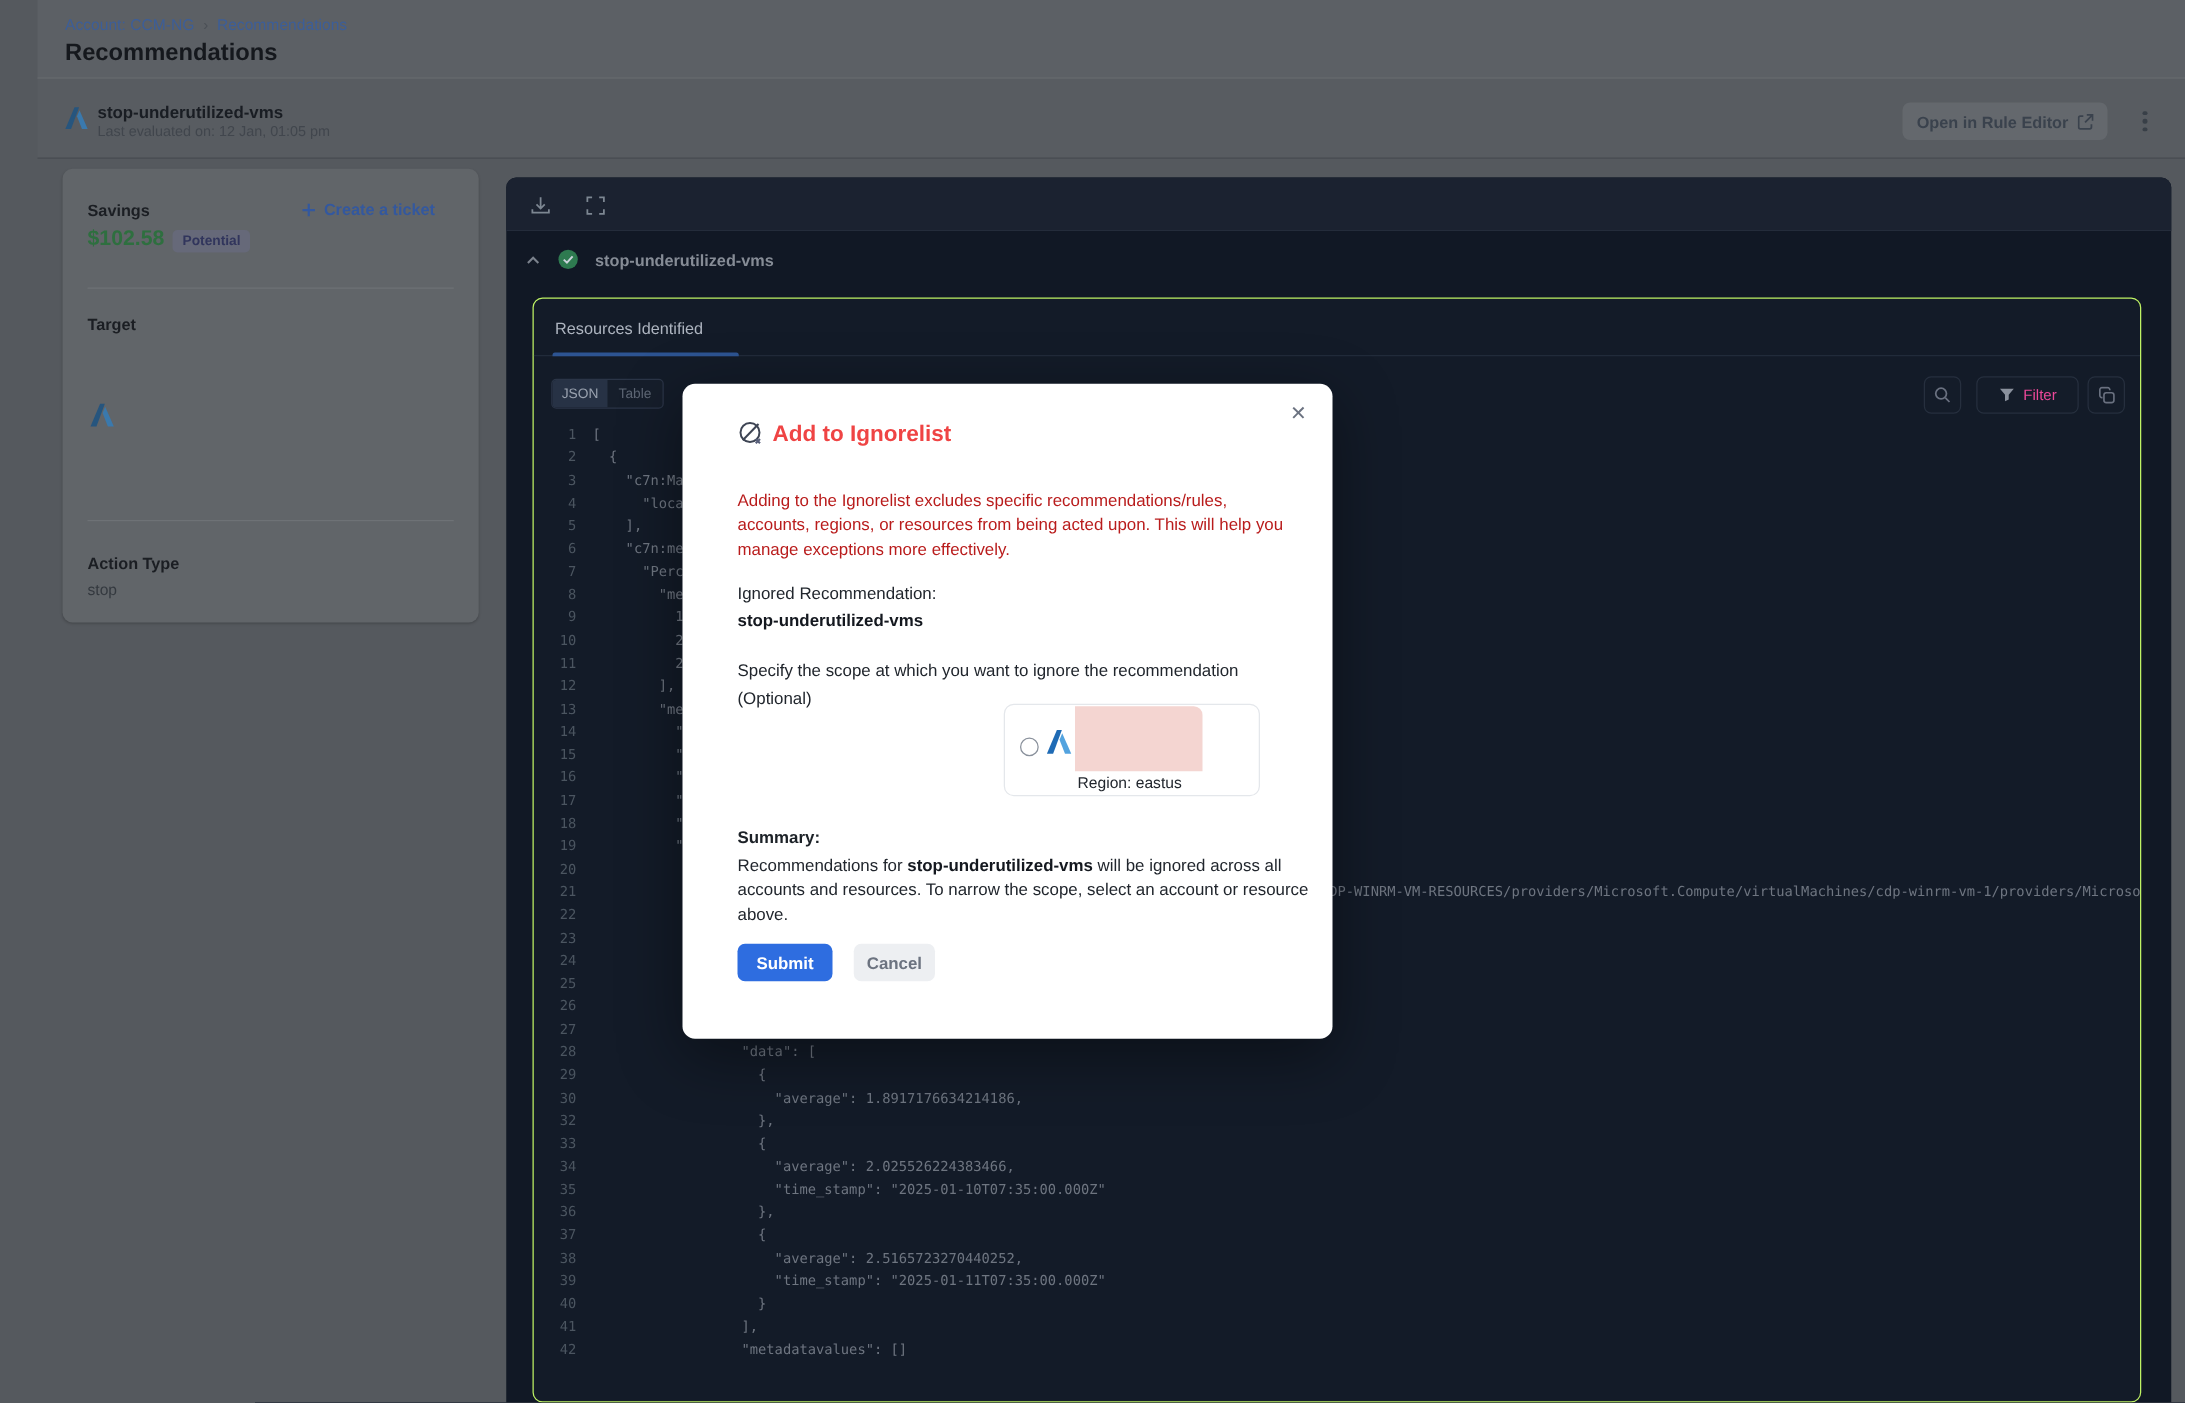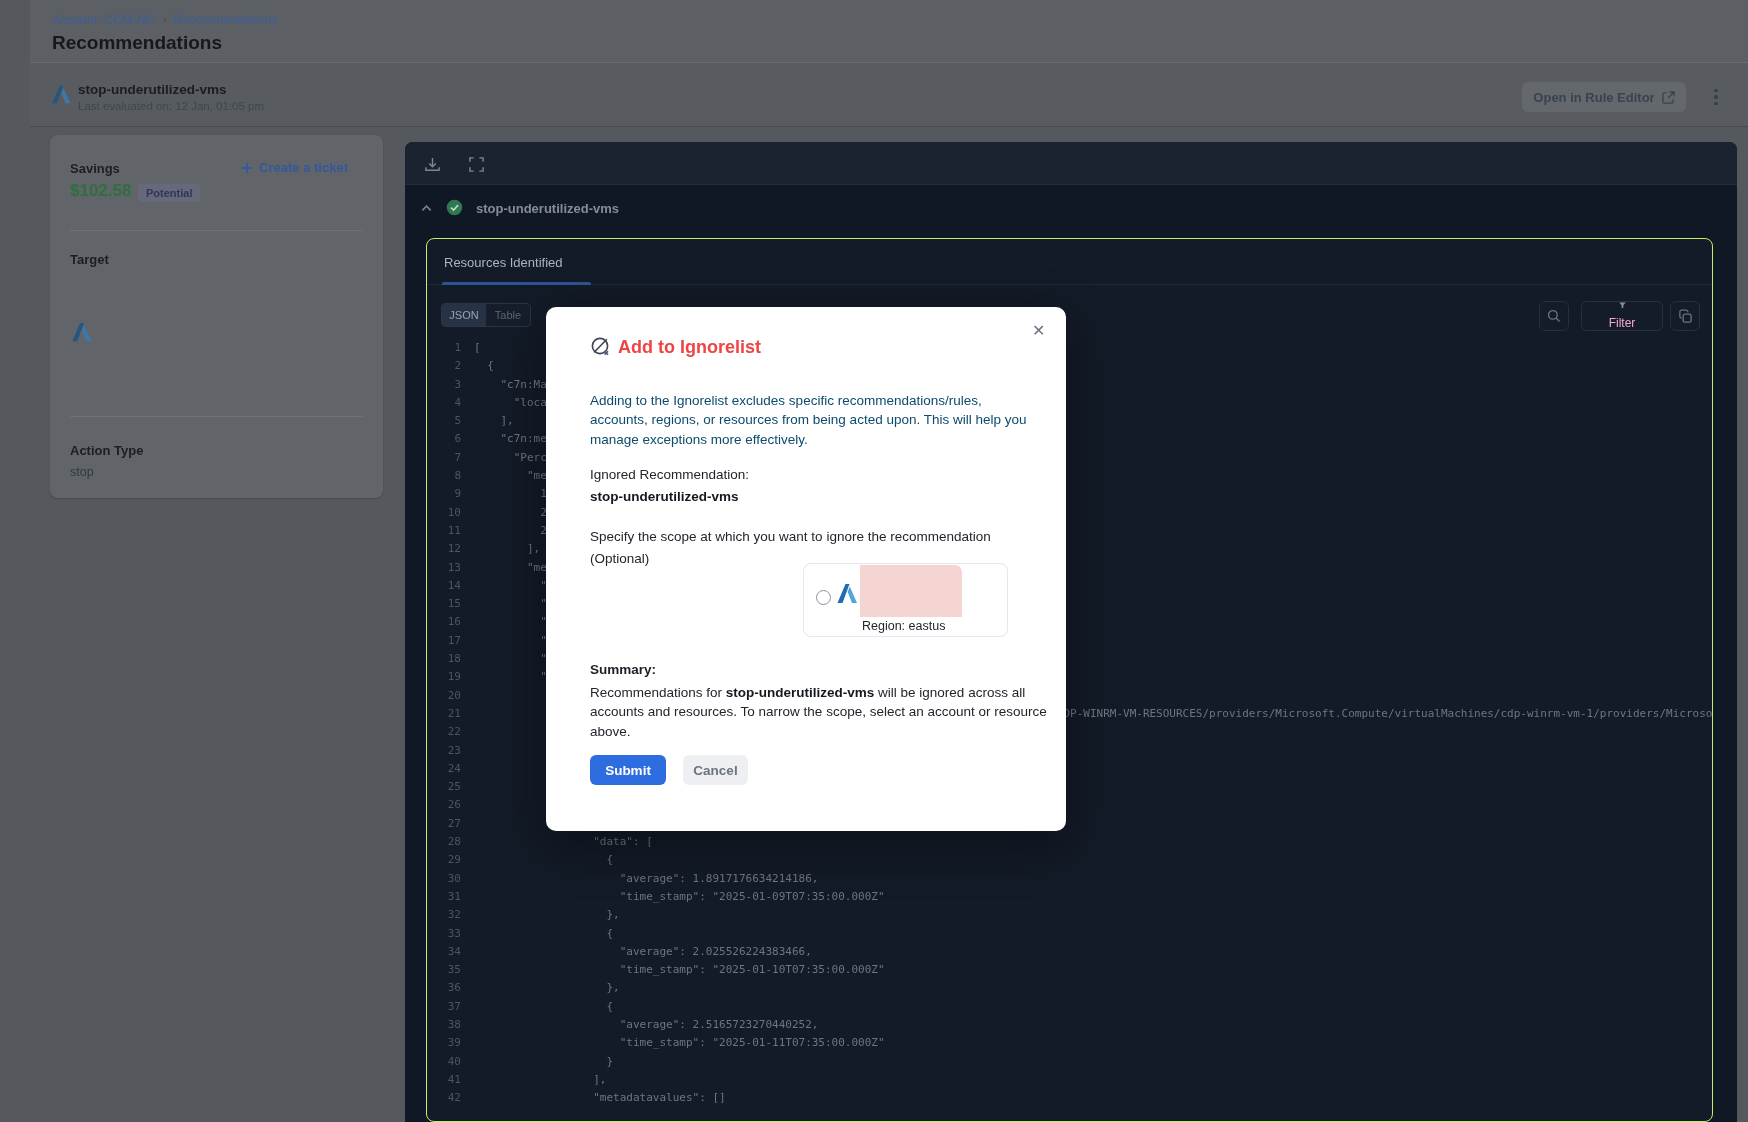--- a/index.html
+++ b/index.html
@@ -39,40 +39,40 @@
   .rule-row-title { left:71px; top:59px; font-size:13px; font-weight:600; color:#868c96; }
   .inner { left:21px; top:96px; width:1287px; height:884px; background:#131b28; border:1px solid #bef264; border-radius:8px; overflow:hidden; }
   .tabrow { left:0; top:0; width:100%; height:46px; border-bottom:1px solid #212b3a; }
   .tab-label { left:17px; top:16px; font-size:13px; color:#adb4bf; cursor:pointer; }
   .tab-underline { left:15px; top:43px; width:149px; height:3px; background:#2d5492; border-radius:2px 2px 0 0; }
   .toggle { left:14px; top:64px; height:24px; display:flex; border:1px solid #2b3547; border-radius:4px; background:#161e2b; overflow:hidden; }
   .seg { width:44px; font-size:11px; display:flex; align-items:center; justify-content:center; cursor:pointer; color:#5d6674; background:none; border:none; font-family:inherit;}
   .seg.sel { background:#273245; color:#9aa2af; }
   .ctl { border:1px solid #262f3e; background:#141c29; border-radius:6px; cursor:pointer; }
   .search-btn { left:1112px; top:62px; width:30px; height:30px; }
-  .filter-btn { left:1154px; top:62px; width:82px; height:30px; display:flex; align-items:center; justify-content:center; gap:7px; font-size:12px; color:#f9a8d4; font-family:inherit;flex-direction:column;}
+  .filter-btn { left:1154px; top:62px; width:82px; height:30px; display:flex; align-items:center; justify-content:center; gap:7px; font-size:12px; color:#ec4899; font-family:inherit;}
   .copy-btn { left:1243px; top:62px; width:30px; height:30px; }
   .code { left:0; top:100px; width:1287px; font-family:"DejaVu Sans Mono", monospace; font-size:11px; line-height:18.3px; cursor:text; }
   .code-row { display:flex; white-space:pre; }
   .code-row .ln { width:34px; text-align:right; color:#4b5560; flex:none; }
   .code-row .ct { margin-left:13px; color:#6e7580; }
 
   
   .menu { left:1543px; top:128px; width:163px; background:#adafb1; border-radius:6px; box-shadow:0 8px 22px rgba(0,0,0,.3); padding:7px 0; z-index:20; }
   .menu .notch { position:absolute; left:131px; top:-5px; width:11px; height:11px; background:#adafb1; transform:rotate(45deg); }
   .menu-item { padding:5px 13px; font-size:13px; color:#2f343b; line-height:21px; cursor:pointer; position:relative; }
 
   
   .scrollstrip { left:1741px; top:0; width:7px; height:1122px; background:#63676b; }
 
   
   .modal { left:516px; top:307px; width:520px; height:524px; background:#ffffff; border-radius:10px; box-shadow:0 14px 50px rgba(0,0,0,.4); z-index:40; }
   .modal-close { left:486px; top:14px; font-size:16px; color:#6b7280; background:none; border:none; cursor:pointer; }
   .m-title { left:72px; top:30px; font-size:18px; font-weight:700; color:#ef4444; }
-  .m-p { left:44px; top:84px; font-size:13.5px; line-height:19.4px; color:#0c4a6e; }
+  .m-p { left:44px; top:84px; font-size:13.5px; line-height:19.4px; color:#b91c1c; }
   .m-ignored { left:44px; top:160px; font-size:13.5px; color:#21262d; }
   .m-rec { left:44px; top:182px; font-size:13.5px; font-weight:700; color:#14181f; }
   .m-scope { left:44px; top:219px; font-size:13.5px; line-height:22px; color:#21262d; }
   .scope-card { top:256px; height:74px; border:1px solid #e4e7eb; border-radius:8px; background:#fff; cursor:pointer; }
   .card1 { left:44px; width:203px; }
   .card2 { left:257px; width:205px; }
   .radio { width:15px; height:15px; border:1.5px solid #8a919c; border-radius:50%; background:#fff; cursor:pointer; }
   .sub-link { left:55px; top:21px; font-size:13px; font-weight:700; color:#2e6adb; cursor:pointer; }
   .sub-name { left:57px; top:42px; font-size:12.5px; color:#22272e; }
   .redact { left:56px; top:1px; width:102px; height:52px; background:#f4d5d1; border-radius:0 7px 0 0; }
@@ -215,21 +215,20 @@
           <div class="code-row"><span class="ln">21</span><span class="ct">              "id": "/subscriptions/20d65b1c-0a11-4bce-b3d1-8e2f6cd0a9e4/resourceGroups/CDP-WINRM-VM-RESOURCES/providers/Microsoft.Compute/virtualMachines/cdp-winrm-vm-1/providers/Microsoft.Insights/metrics/Percentage CPU",</span></div>
           <div class="code-row"><span class="ln">22</span><span class="ct">              "type": "Microsoft.Insights/metrics",</span></div>
           <div class="code-row"><span class="ln">23</span><span class="ct">              "name": {</span></div>
           <div class="code-row"><span class="ln">24</span><span class="ct">                "value": "Percentage CPU"</span></div>
           <div class="code-row"><span class="ln">25</span><span class="ct">              },</span></div>
           <div class="code-row"><span class="ln">26</span><span class="ct">              "timeseries": [</span></div>
           <div class="code-row"><span class="ln">27</span><span class="ct">                {</span></div>
           <div class="code-row"><span class="ln">28</span><span class="ct">                  "data": [</span></div>
           <div class="code-row"><span class="ln">29</span><span class="ct">                    {</span></div>
           <div class="code-row"><span class="ln">30</span><span class="ct">                      "average": 1.8917176634214186,</span></div>
-          <div class="code-row"><span class="ln">31</span><span class="ct">                      "time_stamp": "2025-01-09T07:35:00.000Z"</span></div>
           <div class="code-row"><span class="ln">32</span><span class="ct">                    },</span></div>
           <div class="code-row"><span class="ln">33</span><span class="ct">                    {</span></div>
           <div class="code-row"><span class="ln">34</span><span class="ct">                      "average": 2.025526224383466,</span></div>
           <div class="code-row"><span class="ln">35</span><span class="ct">                      "time_stamp": "2025-01-10T07:35:00.000Z"</span></div>
           <div class="code-row"><span class="ln">36</span><span class="ct">                    },</span></div>
           <div class="code-row"><span class="ln">37</span><span class="ct">                    {</span></div>
           <div class="code-row"><span class="ln">38</span><span class="ct">                      "average": 2.5165723270440252,</span></div>
           <div class="code-row"><span class="ln">39</span><span class="ct">                      "time_stamp": "2025-01-11T07:35:00.000Z"</span></div>
           <div class="code-row"><span class="ln">40</span><span class="ct">                    }</span></div>
           <div class="code-row"><span class="ln">41</span><span class="ct">                  ],</span></div>

